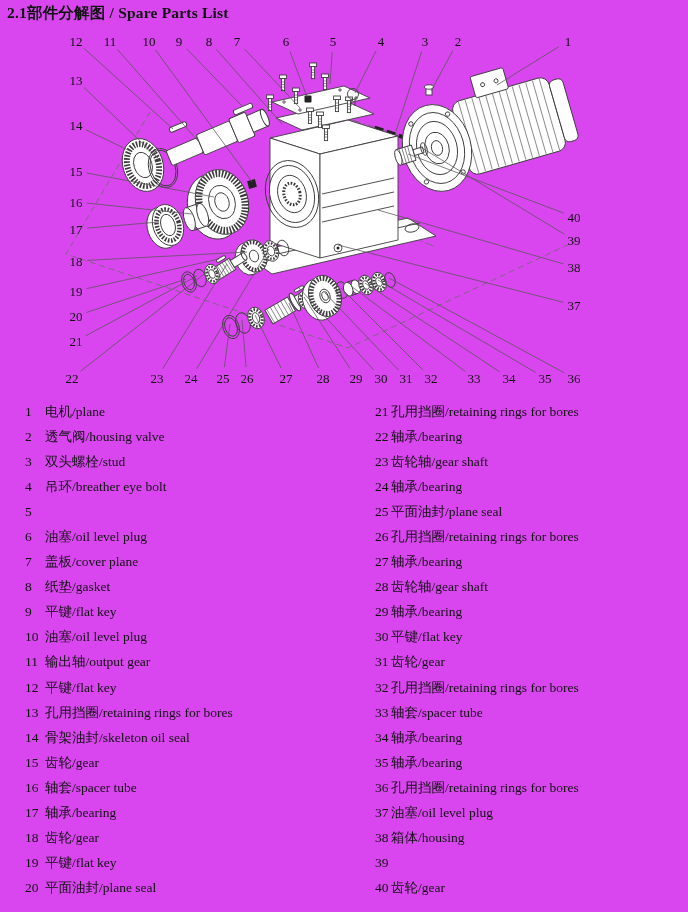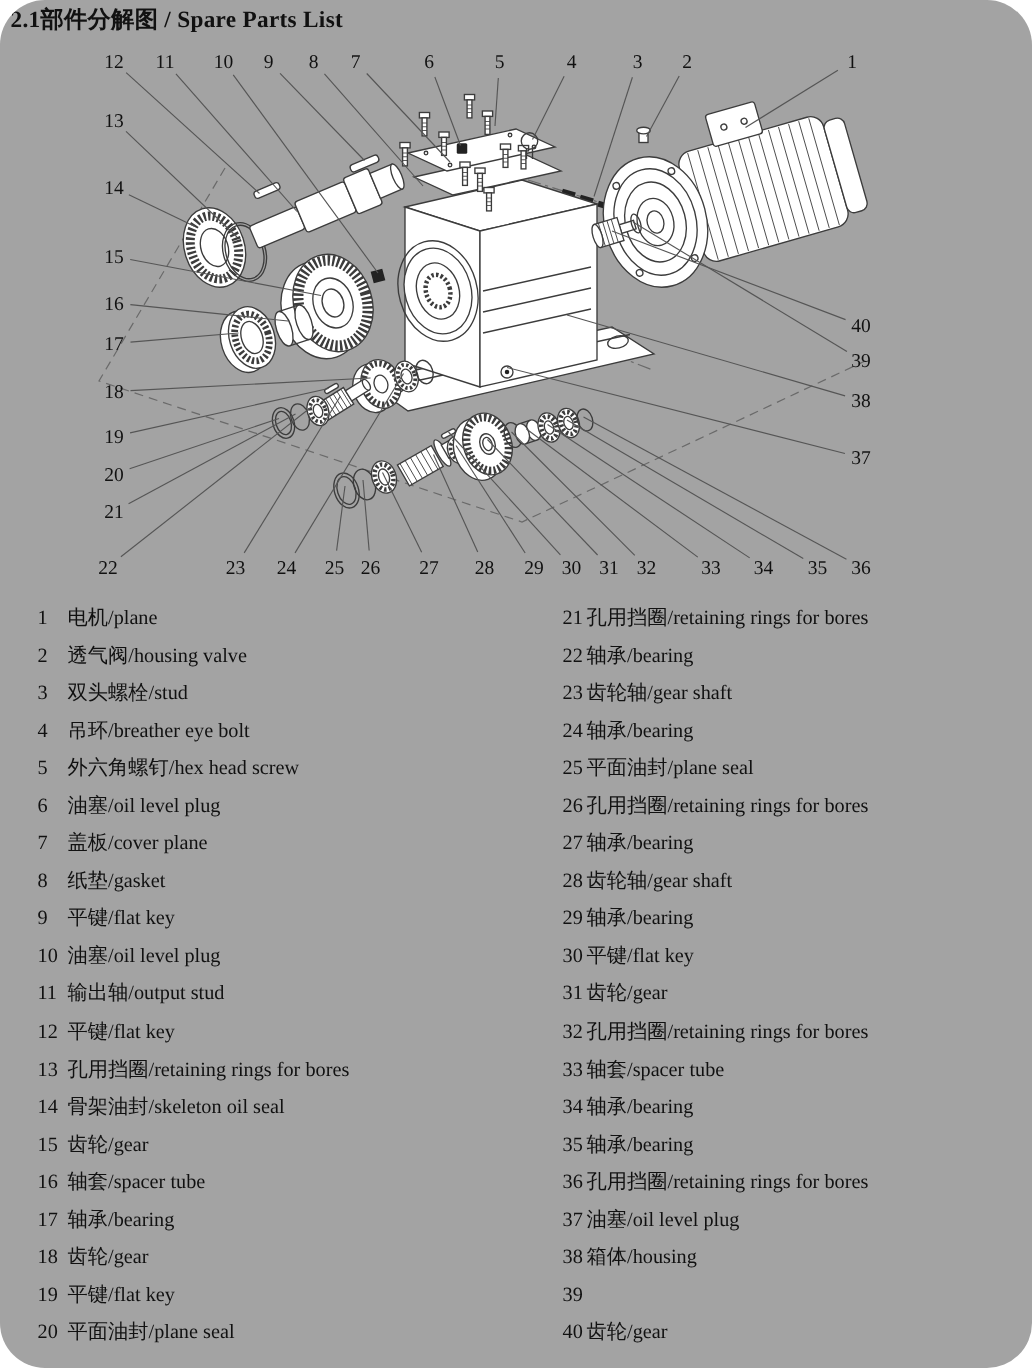--- a/index.html
+++ b/index.html
@@ -1,17 +1,17 @@
 <!DOCTYPE html>
 <html><head>
 <meta charset="utf-8">
 <style>
   html,body{margin:0;padding:0;background:#ffffff;}
-  .page{position:relative;width:688px;height:912px;background:#a3a3a3;overflow:hidden;
-        font-family:"Liberation Serif", serif;color:#111;border-radius:30px;}
+  .page{position:relative;width:688px;height:912px;background:#d946ef;overflow:hidden;
+        font-family:"Liberation Serif", serif;color:#111;}
   .title{position:absolute;left:7px;top:3px;font-size:15.5px;font-weight:700;letter-spacing:0.2px;}
   svg.diagram{position:absolute;left:0;top:26px;}
   
   .ln{fill:none;stroke:#3c3c3c;stroke-width:0.9;}
   .fw{fill:#ffffff;stroke:#3c3c3c;stroke-width:0.9;}
   .teeth{fill:none;stroke:#3c3c3c;stroke-dasharray:1.6 1.5;}
   .hatch{fill:none;stroke:#3c3c3c;stroke-width:0.55;}
   .dash{fill:none;stroke:#6a6a6a;stroke-width:0.8;stroke-dasharray:6 4;}
   .dashdot{fill:none;stroke:#6a6a6a;stroke-width:0.8;stroke-dasharray:9 3 2 3;}
   .blk{fill:#222;stroke:none;}
@@ -354,21 +354,20 @@
       <div class="row">
         <span class="no">3</span>
         <span class="nm">双头螺栓/stud</span>
       </div>
       <div class="row">
         <span class="no">4</span>
         <span class="nm">吊环/breather eye bolt</span>
       </div>
       <div class="row">
         <span class="no">5</span>
-        <span class="nm">外六角螺钉/hex head screw</span>
       </div>
       <div class="row">
         <span class="no">6</span>
         <span class="nm">油塞/oil level plug</span>
       </div>
       <div class="row">
         <span class="no">7</span>
         <span class="nm">盖板/cover plane</span>
       </div>
       <div class="row">
@@ -378,21 +377,21 @@
       <div class="row">
         <span class="no">9</span>
         <span class="nm">平键/flat key</span>
       </div>
       <div class="row">
         <span class="no">10</span>
         <span class="nm">油塞/oil level plug</span>
       </div>
       <div class="row">
         <span class="no">11</span>
-        <span class="nm">输出轴/output stud</span>
+        <span class="nm">输出轴/output gear</span>
       </div>
       <div class="row">
         <span class="no">12</span>
         <span class="nm">平键/flat key</span>
       </div>
       <div class="row">
         <span class="no">13</span>
         <span class="nm">孔用挡圈/retaining rings for bores</span>
       </div>
       <div class="row">

